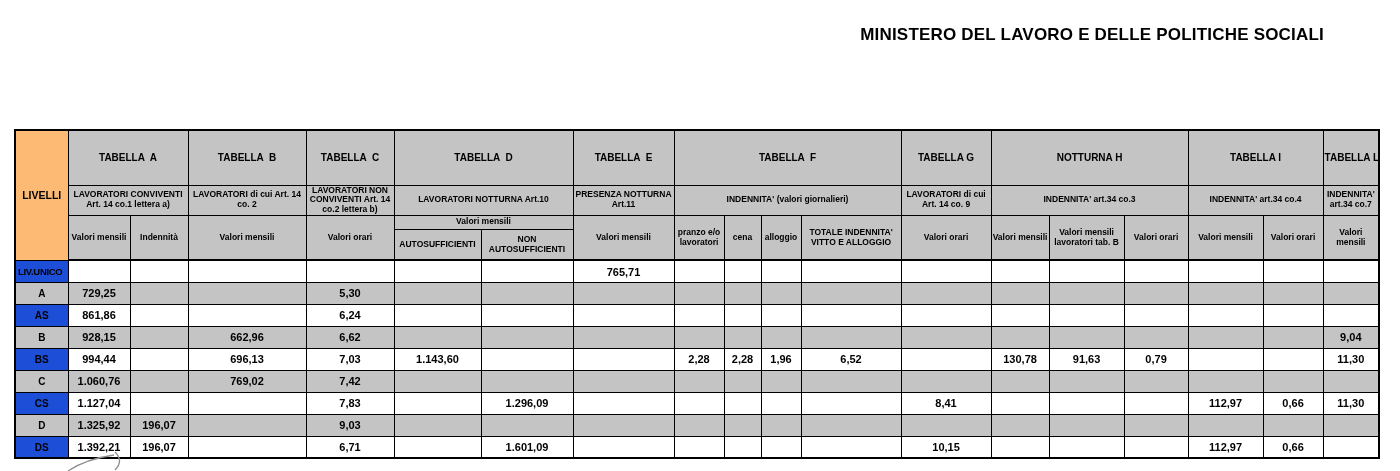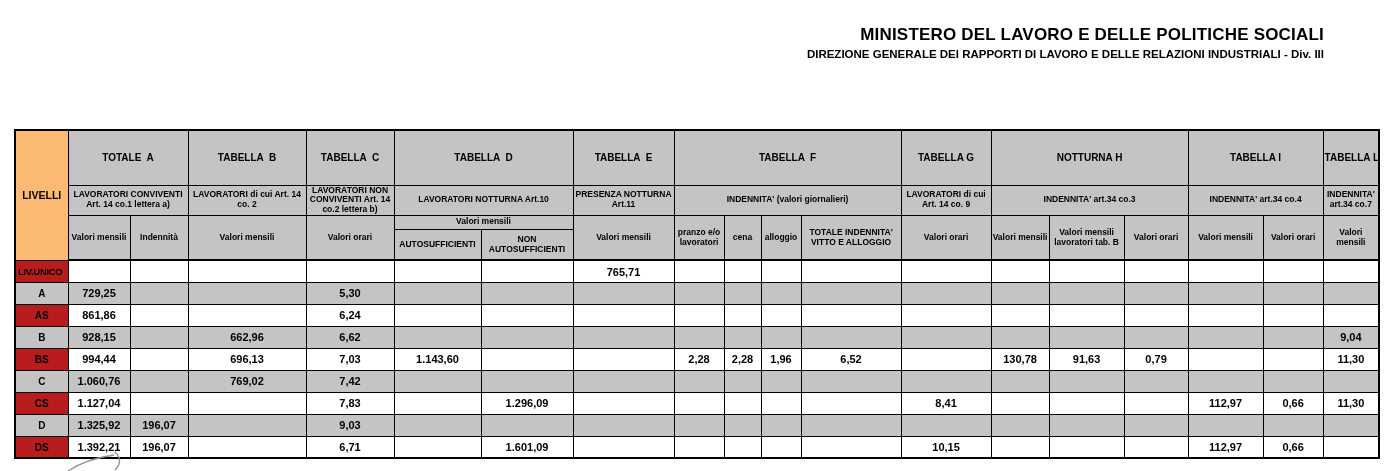--- a/index.html
+++ b/index.html
@@ -25,34 +25,33 @@
   thead th.livelli { background:#fdba74; font-size:10.5px; }
   .grp  { font-size:10px; white-space:pre; }
   .desc { font-size:8.5px; line-height:1.15; }
   .colh { font-size:8.5px; line-height:1.15; }
   tr.hr1 { height:55px; }
   tr.hr2 { height:29px; }
   tr.hr3 { height:14px; }
   tr.hr4 { height:31px; }
   thead tr.hr4 th, thead tr.hr3 th[rowspan] { border-bottom:2px solid #000; }
   tbody tr { height:22px; }
-  tbody th { font-size:10px; background:#b91c1c; }
+  tbody th { font-size:10px; background:#1d4ed8; }
   tbody td { font-size:11px; background:#ffffff; }
   tbody tr.stripe th, tbody tr.stripe td { background:#c4c4c4; }
   tbody tr:first-child th { text-align:left; padding-left:2px; font-size:9.5px; letter-spacing:-0.3px; }
   .scribble { position:absolute; left:62px; top:450px; }
 </style>
 </head>
 <body>
 
 <div class="page">
 
   <div class="titles">
     <div class="t1">MINISTERO DEL LAVORO E DELLE POLITICHE SOCIALI</div>
-    <div class="t2">DIREZIONE GENERALE DEI RAPPORTI DI LAVORO E DELLE RELAZIONI INDUSTRIALI  - Div. III</div>
   </div>
 
   <table class="wage">
     <colgroup>
       <col style="width:53px">
         <col style="width:62px">
         <col style="width:58px">
       <col style="width:118px">
         <col style="width:88px">
         <col style="width:87px">
@@ -66,21 +65,21 @@
         <col style="width:58px">
         <col style="width:75px">
       <col style="width:64px">
         <col style="width:75px">
         <col style="width:60px">
       <col style="width:56px">
     </colgroup>
     <thead>
       <tr class="hr1">
         <th class="livelli" rowspan="4">LIVELLI</th>
-        <th class="grp" colspan="2">TOTALE  A</th>
+        <th class="grp" colspan="2">TABELLA  A</th>
         <th class="grp">TABELLA  B</th>
         <th class="grp">TABELLA  C</th>
         <th class="grp" colspan="2">TABELLA  D</th>
         <th class="grp">TABELLA  E</th>
         <th class="grp" colspan="4">TABELLA  F</th>
         <th class="grp">TABELLA G</th>
         <th class="grp" colspan="3">NOTTURNA H</th>
         <th class="grp" colspan="2">TABELLA I</th>
         <th class="grp">TABELLA L</th>
       </tr>

